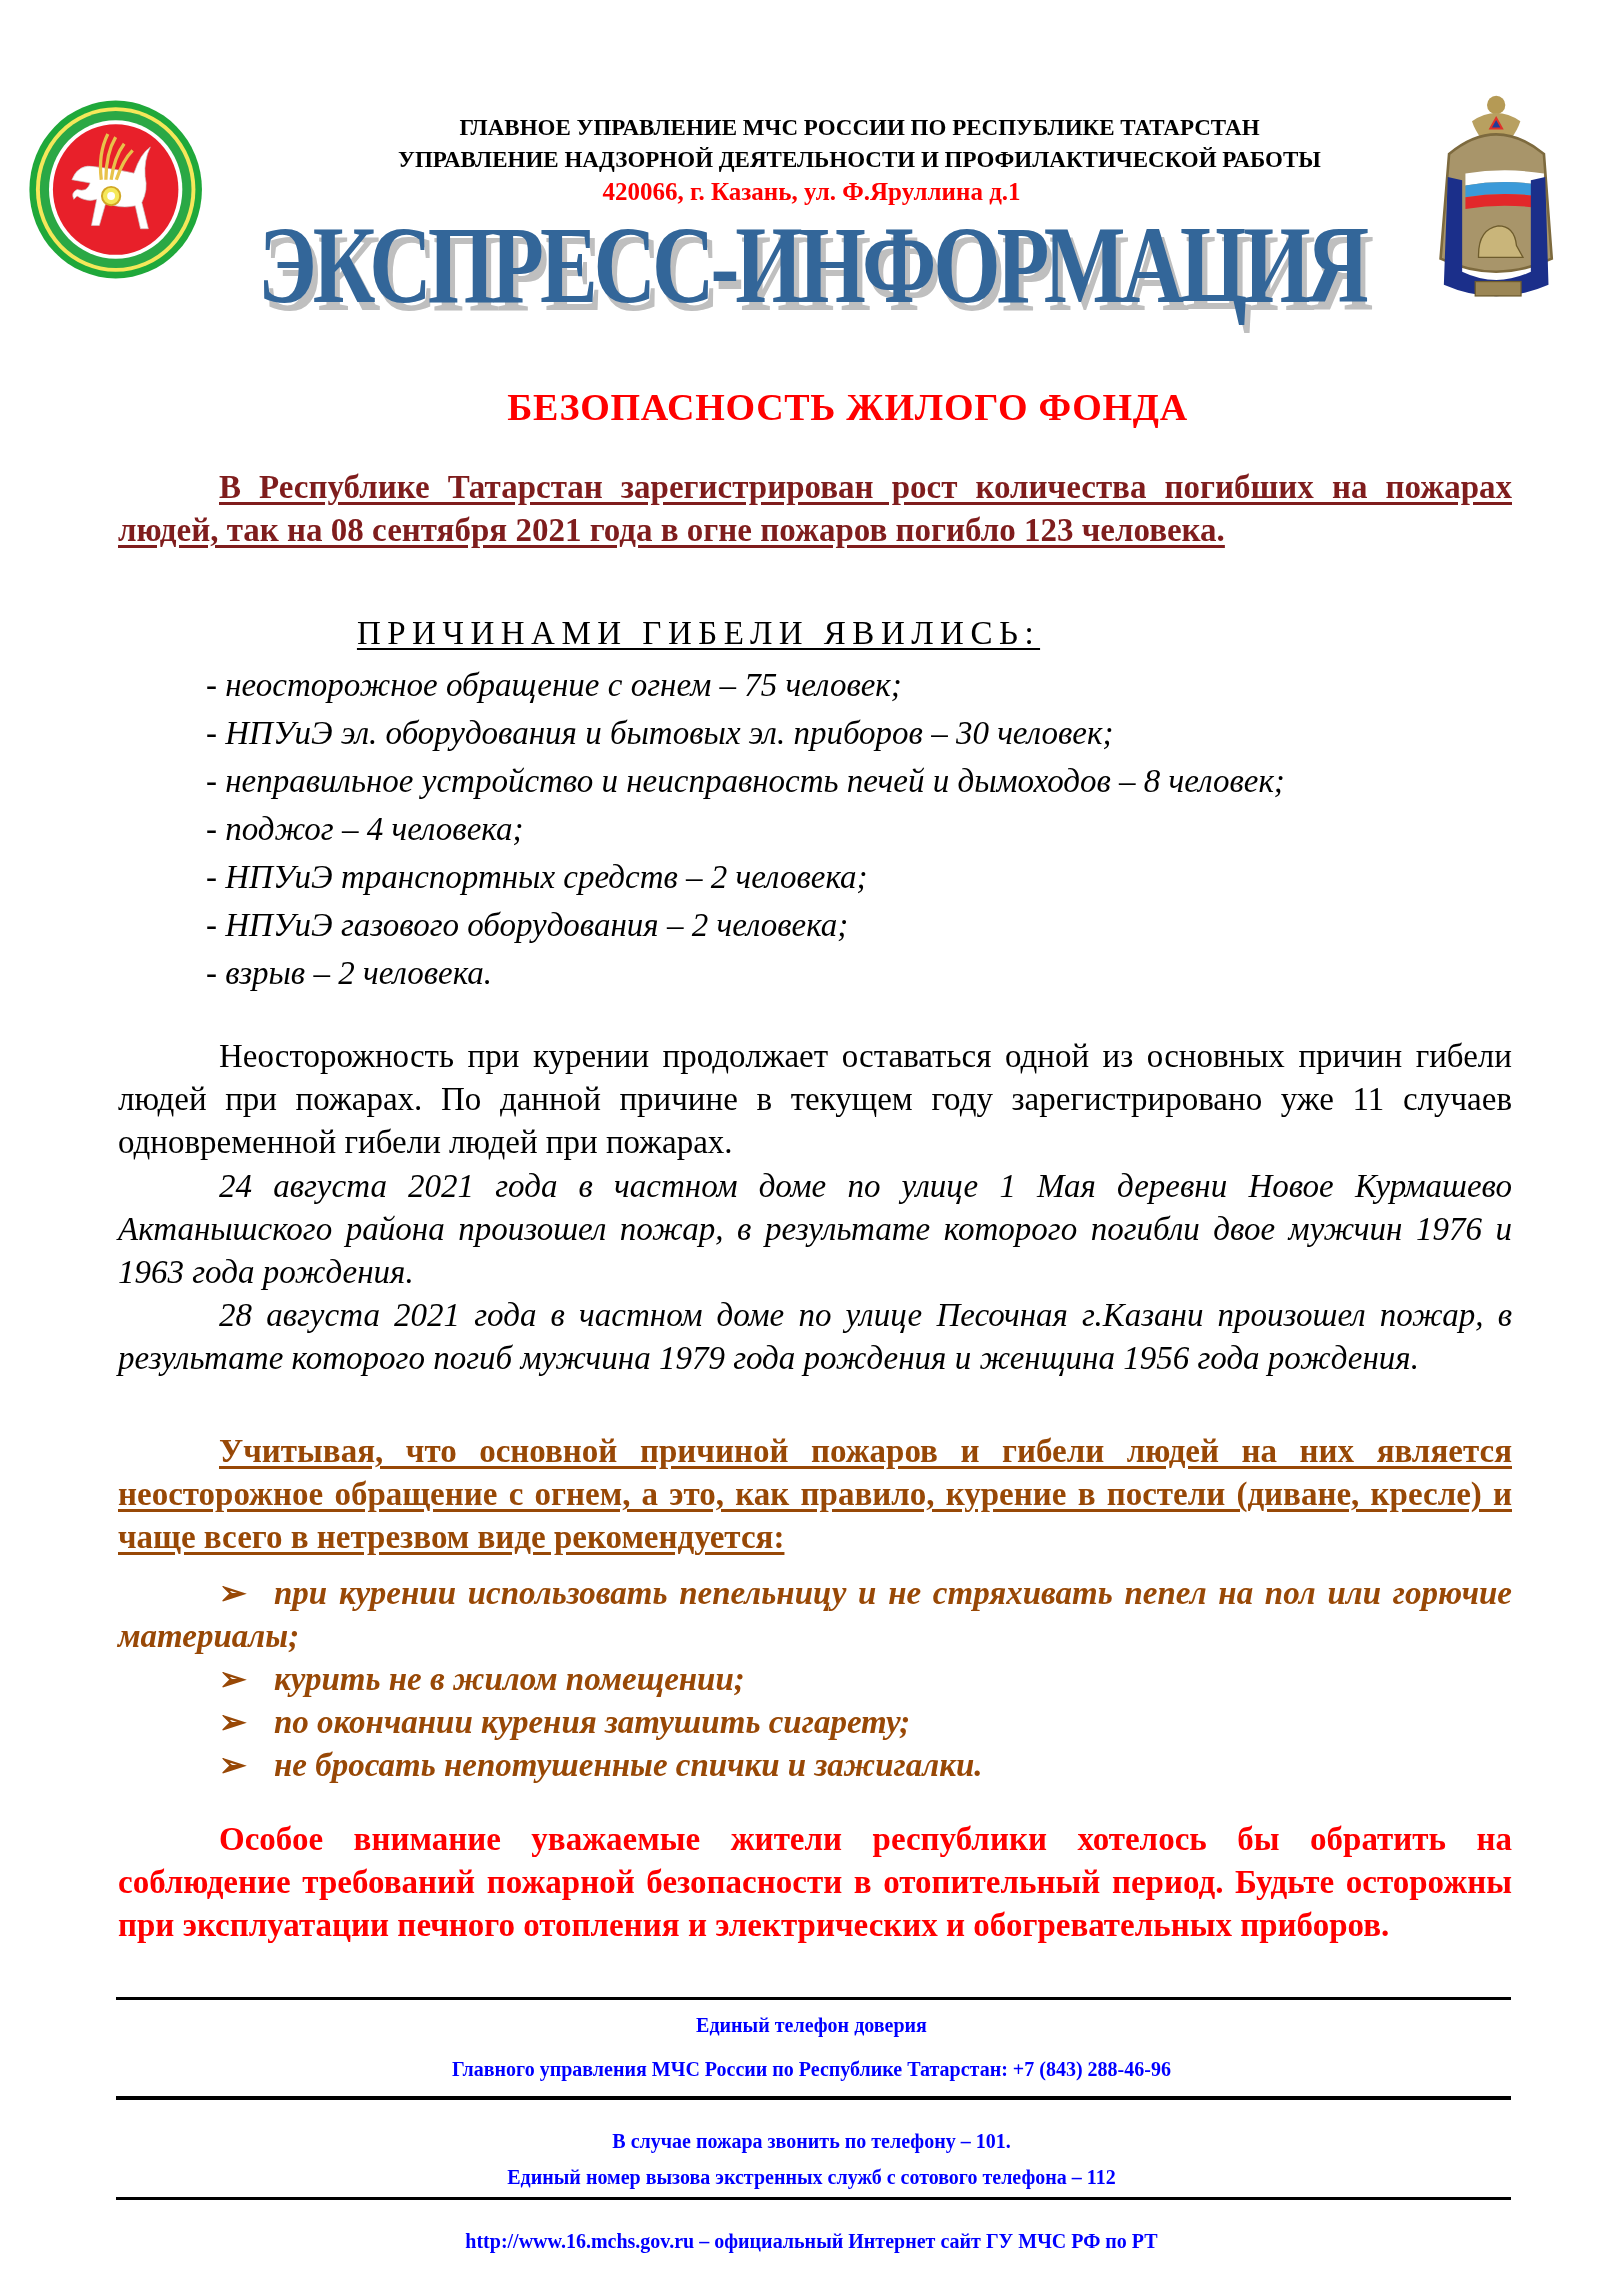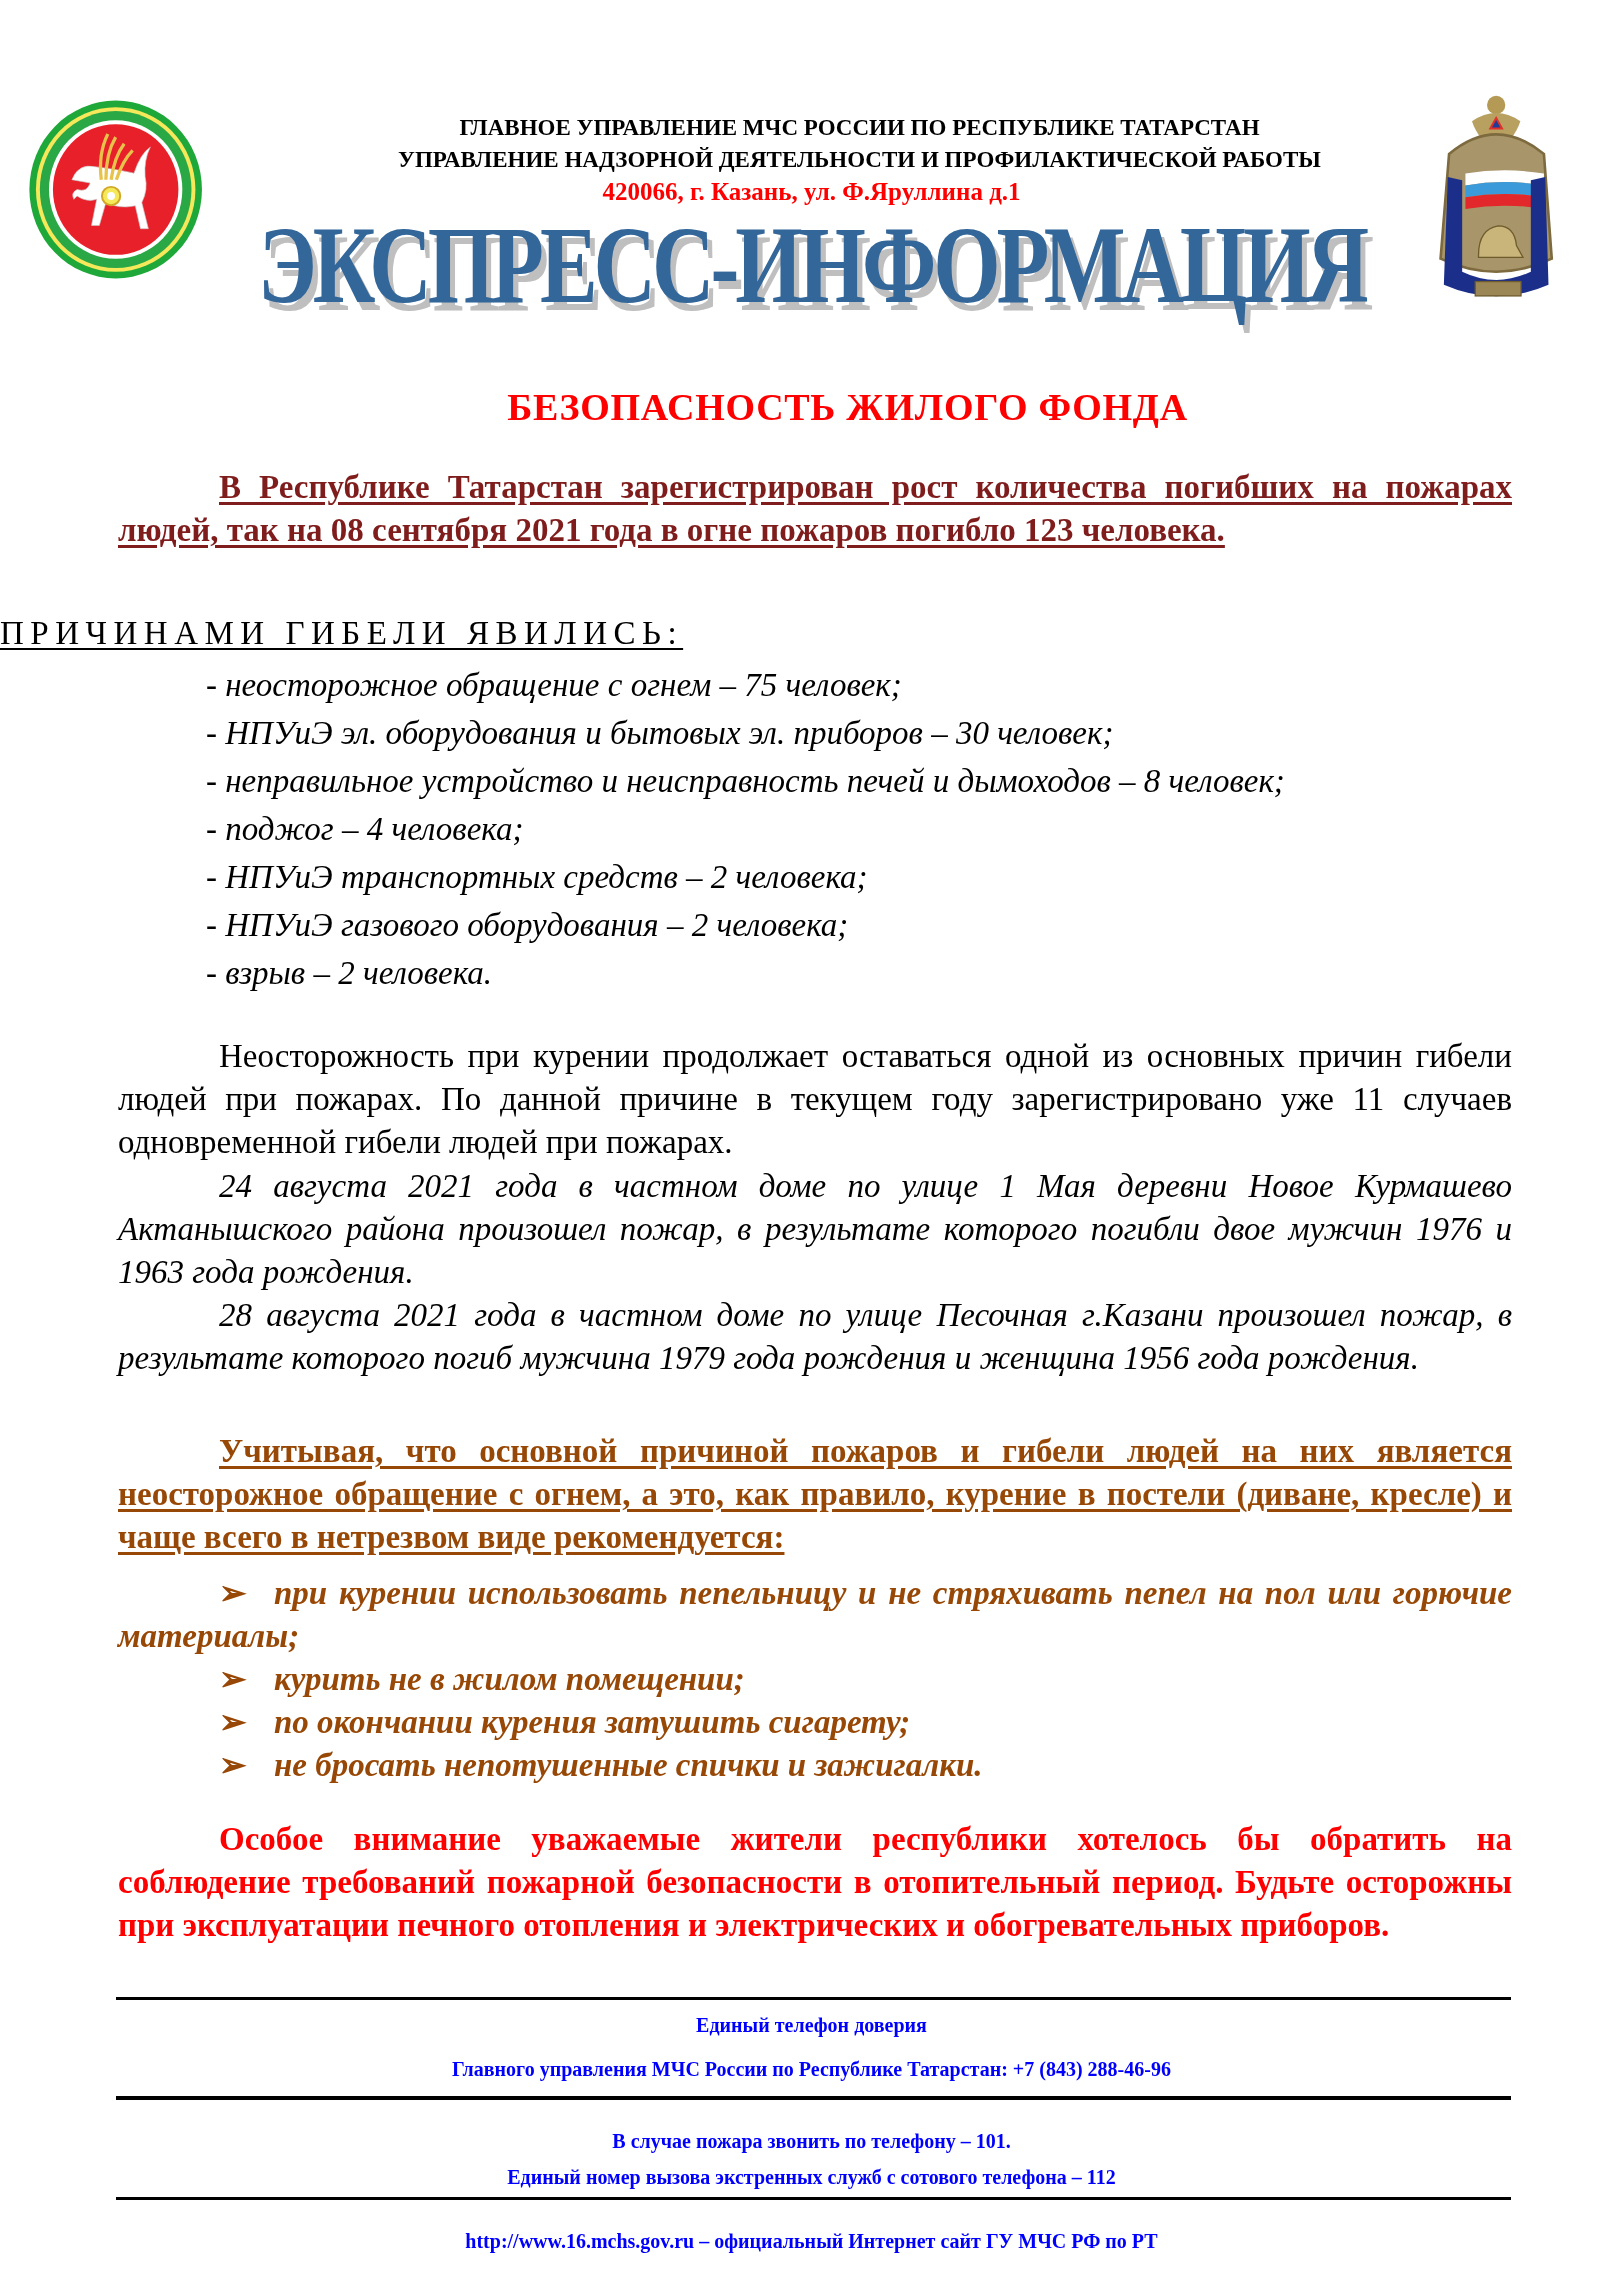--- a/index.html
+++ b/index.html
@@ -16,21 +16,21 @@
     letter-spacing: -5.2px; display: inline-block; transform: scaleX(0.78); transform-origin: center;
     text-shadow: 6.5px 7.9px 0 #bfbfbf;
     font-family: "Liberation Serif", "DejaVu Serif", serif;
   }
   .coat { left: 26px; top: 98px; width: 180px; height: 183px; }
   .badge { left: 1436px; top: 82px; width: 121px; height: 229px; }
   .title-red { top: 385px; color: #ff0000; font-weight: bold; font-size: 38px; letter-spacing: 0.7px; padding-left: 36px; }
   .body { left: 118px; width: 1394px; font-size: 33px; line-height: 43px; }
   .intro { top: 466px; color: #7f1d1d; font-weight: bold; text-align: justify; text-align-last: left; text-decoration: underline; text-decoration-thickness: 3.3px; text-underline-offset: 3.9px; }
   .indent { text-indent: 101px; }
-  .causes-head { top: 615px; left: 0; width: 1397px; font-size: 33px; letter-spacing: 6.5px; text-decoration: underline; text-decoration-thickness: 2px; text-underline-offset: 3.9px; }
+  .causes-head { top: 615px; left: 0; width: 1397px; text-align: center; font-size: 33px; letter-spacing: 6.5px; text-decoration: underline; text-decoration-thickness: 2px; text-underline-offset: 3.9px; }
   .causes { top: 661px; left: 206px; font-style: italic; font-size: 33px; line-height: 48px; list-style: none; margin: 0; padding: 0; }
   .causes li { white-space: nowrap; }
   .p1 { top: 1035px; text-align: justify; }
   .p2 { top: 1165px; text-align: justify; font-style: italic; }
   .p3 { top: 1294px; text-align: justify; font-style: italic; }
   .p4 { top: 1430px; color: #984806; font-weight: bold; text-align: justify; text-decoration: underline; text-decoration-thickness: 3.3px; text-underline-offset: 3.9px; }
   .recs { top: 1572px; left: 118px; width: 1394px; font-size: 33px; line-height: 43px; color: #984806; font-weight: bold; font-style: italic; margin: 0; padding: 0; list-style: none; }
   .recs li { text-align: justify; }
   .recs li .arrow { display: inline-block; width: 55px; margin-left: 101px; font-style: normal; }
   .p5 { top: 1818px; color: #ff0000; font-weight: bold; text-align: justify; }

